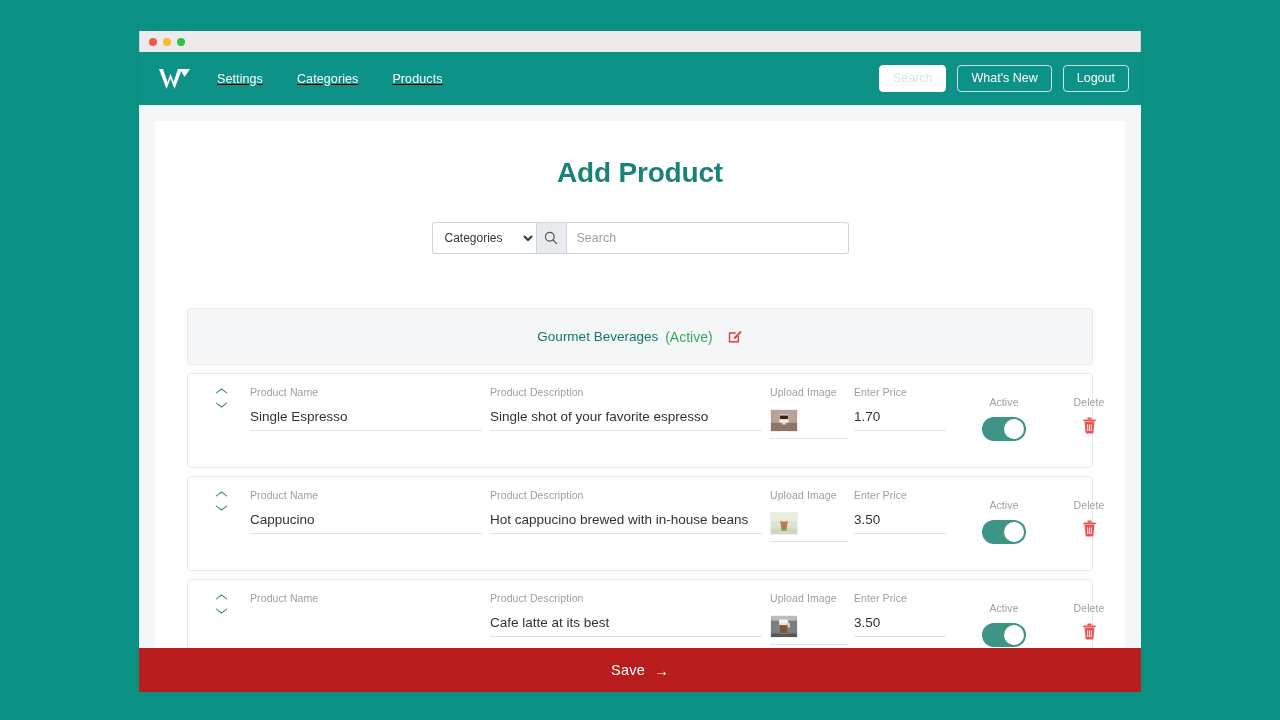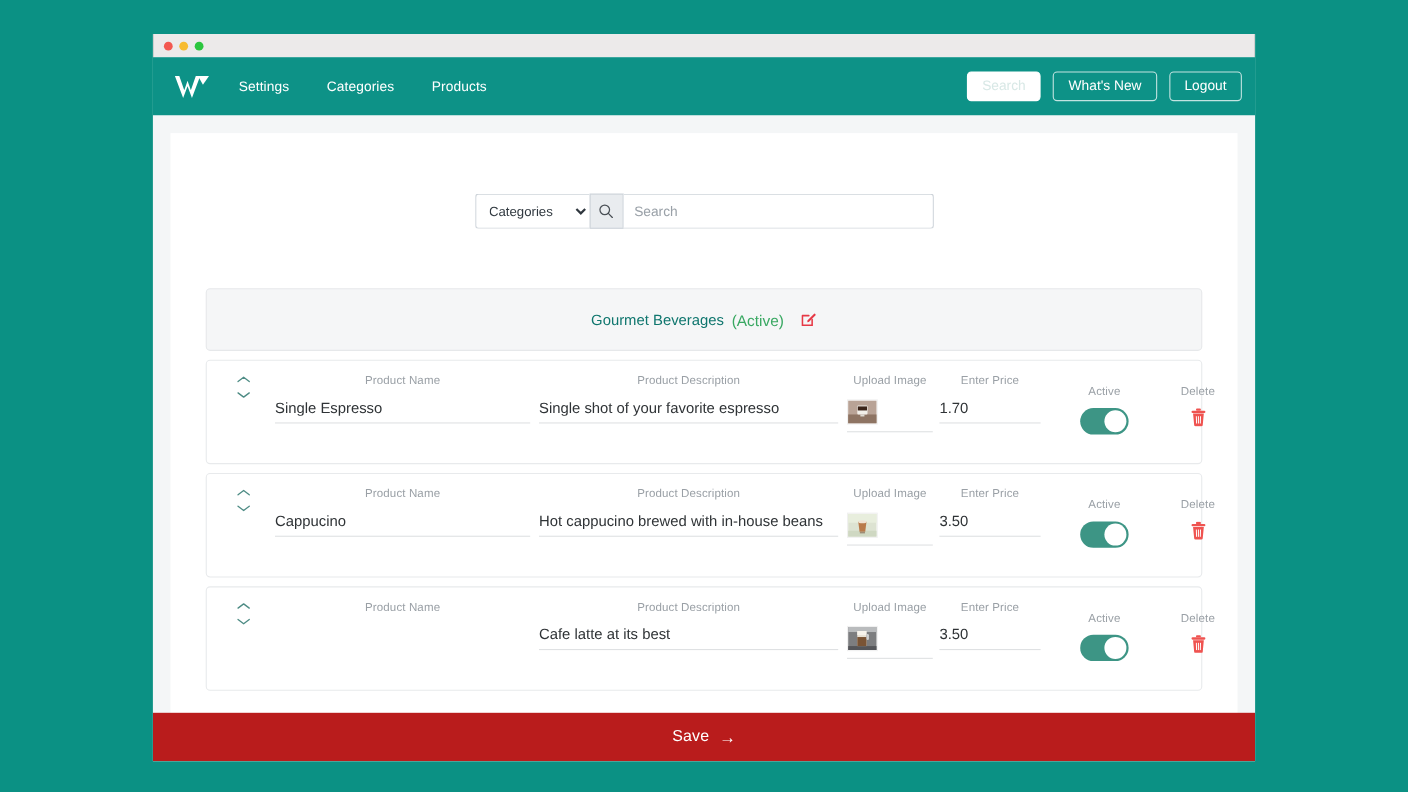--- a/index.html
+++ b/index.html
@@ -64,20 +64,21 @@
     height: 28px;
     display: flex;
     align-items: center;
     justify-content: center;
     margin-right: 22px;
   }
   .nav-links {
     display: flex;
     align-items: flex-end;
     gap: 34px;
+    text-decoration: underline;
   }
   .nav-link {
     color: #ffffff;
     font-size: 12.5px;
     letter-spacing: .1px;
     text-decoration: none;
     cursor: pointer;
     white-space: nowrap;
   }
   .nav-spacer { flex: 1 1 auto; }
@@ -245,21 +246,20 @@
     display: flex;
     flex-direction: column;
     flex: 0 0 auto;
   }
   .field-label {
     font-size: 10.5px;
     color: #9aa0a6;
     letter-spacing: .1px;
     margin-bottom: 11px;
     white-space: nowrap;
-    text-align: center;
   }
   .field-value {
     font-size: 13.5px;
     color: #2f3336;
     border: none;
     border-bottom: 1px solid #dfe1e3;
     background: transparent;
     font-family: inherit;
     padding: 0 0 6px 0;
     outline: none;
@@ -378,20 +378,21 @@
     <div class="nav-btns">
       <button class="nav-btn primary">Search</button>
       <button class="nav-btn">What's New</button>
       <button class="nav-btn">Logout</button>
     </div>
   </div>
 
   <div class="page-body">
     <div class="content-card">
 
+      <h1 class="page-title">Add Product</h1>
 
       <div class="search-row">
         <div class="search-group">
           <select class="cat-select">
             <option>Categories</option>
           </select>
           <div class="search-icon-btn">
             <svg width="14" height="14" viewBox="0 0 16 16" aria-hidden="true">
               <circle cx="6.6" cy="6.6" r="5" fill="none" stroke="#4a5056" stroke-width="1.3"></circle>
               <line x1="10.3" y1="10.3" x2="14.5" y2="14.5" stroke="#4a5056" stroke-width="1.3" stroke-linecap="round"></line>

